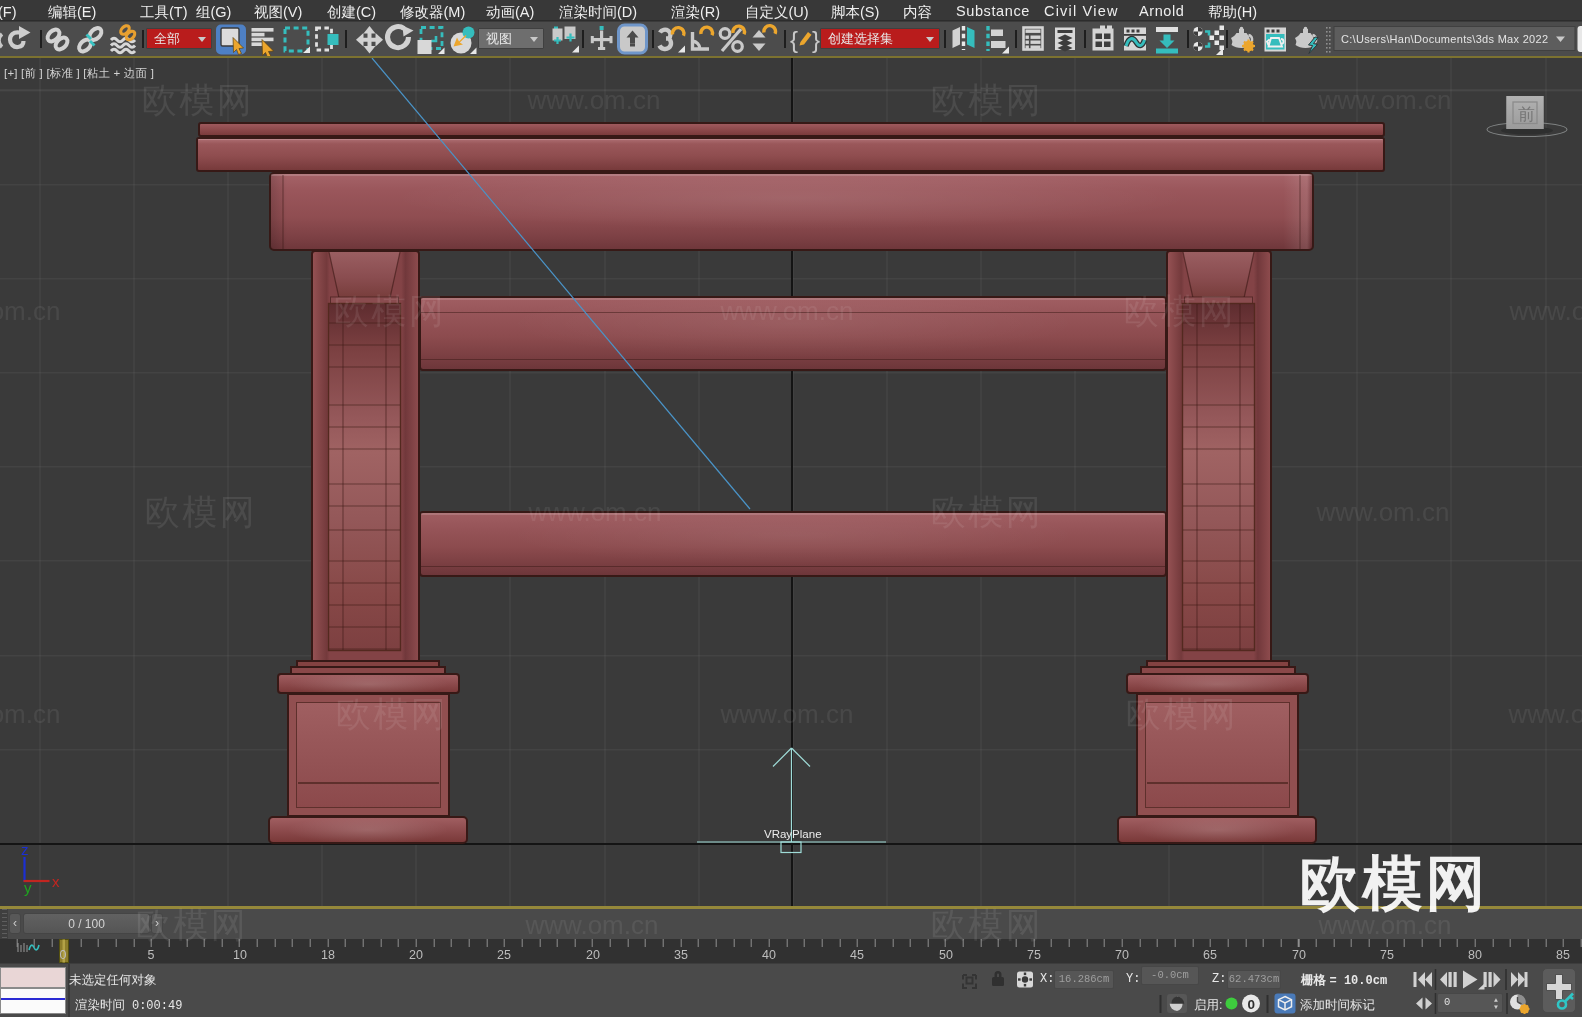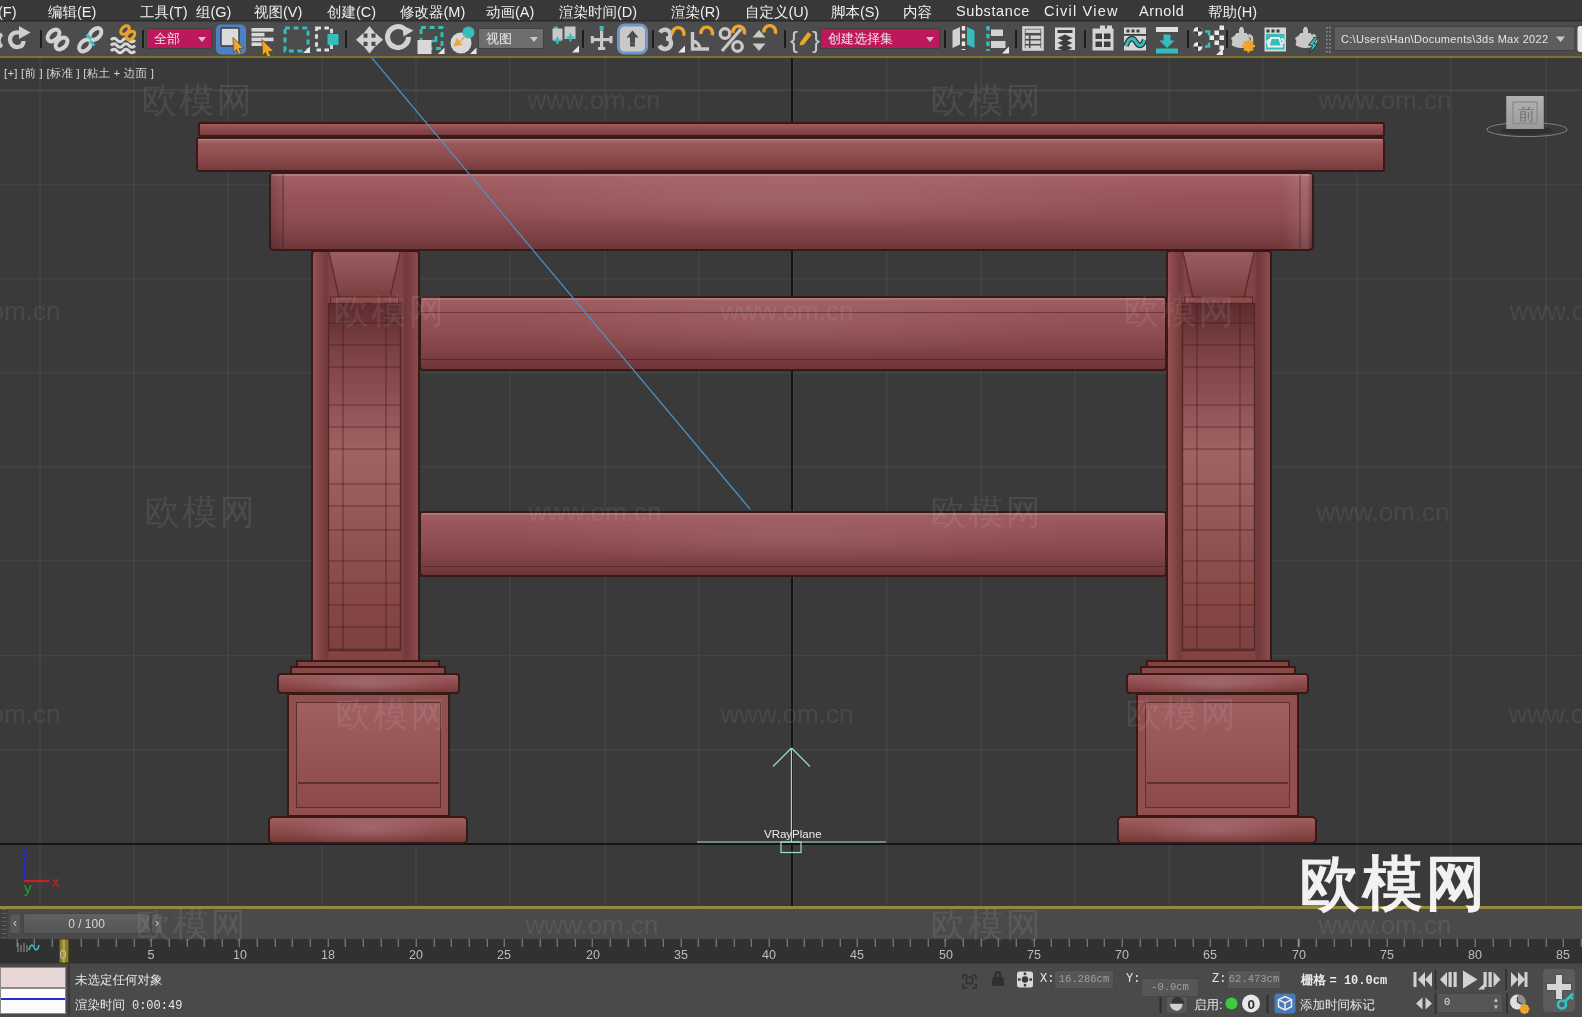--- a/index.html
+++ b/index.html
@@ -4,21 +4,21 @@
 <style>
   html,body{margin:0;padding:0;background:#3a3a3a;width:1582px;height:1017px;overflow:hidden;}
   *{box-sizing:border-box;}
   body{font-family:"Liberation Sans",sans-serif;position:relative;-webkit-font-smoothing:antialiased;}
   
   #menubar{position:absolute;left:0;top:0;width:1582px;height:21px;background:#383838;border-bottom:1px solid #2c2c2c;}
   #menubar span{position:absolute;top:3px;font-size:14.5px;color:#eeeeee;white-space:pre;}
   
   #toolbar{position:absolute;left:0;top:22px;width:1582px;height:34px;background:#4c4c4c;}
   #oliveTop{position:absolute;left:0;top:56px;width:1582px;height:2px;background:#7c7230;}
-  .tfield{position:absolute;top:6px;height:21px;background:#be185d;border:1px solid #404040;border-radius:1px;color:#e8e8e8;font-size:13px;line-height:19px;padding-left:7px;}
+  .tfield{position:absolute;top:6px;height:21px;background:#b91c1c;border:1px solid #404040;border-radius:1px;color:#e8e8e8;font-size:13px;line-height:19px;padding-left:7px;}
   .tfield .dar{position:absolute;right:5px;top:8px;width:0;height:0;border-left:4px solid transparent;border-right:4px solid transparent;border-top:5px solid #c9c9c9;}
   
   #viewport{position:absolute;left:0;top:58px;width:1582px;height:848px;background:#3a3a3a;
     background-image:
       repeating-linear-gradient(to right, rgba(255,255,255,0.065) 0px, rgba(255,255,255,0.065) 1px, transparent 1px, transparent 94.1px),
       repeating-linear-gradient(to bottom, rgba(255,255,255,0.065) 0px, rgba(255,255,255,0.065) 1px, transparent 1px, transparent 94.1px);
     background-position:39.5px 32.3px;}
   #vaxisX{position:absolute;left:0;top:785px;width:1582px;height:1.5px;background:#141414;}
   #vaxisY{position:absolute;left:791px;top:0;width:1.5px;height:848px;background:#141414;}
   #vplabel{position:absolute;left:4px;top:8px;font-size:11.5px;color:#d2d2d2;letter-spacing:0.2px;}
@@ -497,21 +497,21 @@
       <rect x="59.5" y="0.5" width="9" height="23" fill="#8d7d2b" stroke="#55500f" stroke-width="1"></rect>
       <rect x="62.5" y="0.5" width="2.5" height="23" fill="#b3a246"></rect>
     </svg>
   </div>
   <div id="statusbar">
     <div style="position:absolute;left:0px;top:3.5px;width:66px;height:21px;background:#e9d6d6;border:1px solid #8a8a8a;"></div>
     <div style="position:absolute;left:0px;top:24.5px;width:66px;height:26px;background:#fbfbfb;border:1px solid #8a8a8a;">
       <div style="position:absolute;left:0;top:9px;width:100%;height:1.5px;background:#2a2ad4;"></div>
     </div>
     <div style="position:absolute;left:68px;top:0px;width:2px;height:54px;background:#3a3a3a;"></div>
-    <span class="sbtxt" style="left:75px;top:8px;">未选定任何对象</span>
+    <span class="sbtxt" style="left:69px;top:8px;">未选定任何对象</span>
     <span class="sbtxt" style="left:75px;top:33px;">渲染时间&nbsp;&nbsp;<span style="font-family:'Liberation Mono',monospace;font-size:12px;">0:00:49</span></span>
     <svg width="1582" height="54" style="position:absolute;left:0;top:0">
 
       <g stroke="#343434" stroke-width="2" fill="none">
         <path d="M 963,11 l 4,0 m 5,0 l 4,0 m -13,4.5 l 0,-4.5 m 13,0 l 0,4.5 m -13,4 l 0,4.5 l 4,0 m 5,0 l 4,0 l 0,-4.5"></path>
         <rect x="966.5" y="13.5" width="6" height="6"></rect>
       </g>
       <g fill="#303030">
         <rect x="992" y="13" width="12" height="9" rx="1.5"></rect>
         <path d="M 994.5,13 v-2.5 a 3.5 3.5 0 0 1 7,0 v2.5 h-2.5 v-2.5 a 1 1 0 0 0 -2,0 v2.5 Z"></path>
@@ -579,21 +579,21 @@
       <g stroke="#eca62d" stroke-width="1.8">
         <line x1="1524.5" y1="40" x2="1524.5" y2="50"></line>
         <line x1="1519.5" y1="45" x2="1529.5" y2="45"></line>
         <line x1="1521" y1="41.5" x2="1528" y2="48.5"></line>
         <line x1="1521" y1="48.5" x2="1528" y2="41.5"></line>
       </g>
     </svg>
     <span class="sbtxt" style="left:1040px;top:8.5px;font-family:'Liberation Mono',monospace;font-size:12px;">X:</span>
     <div class="sfield" style="left:1054px;top:6.5px;width:60px;">16.286cm</div>
     <span class="sbtxt" style="left:1126px;top:8.5px;font-family:'Liberation Mono',monospace;font-size:12px;">Y:</span>
-    <div class="sfield" style="left:1141px;top:14px;width:58px;">-0.0cm</div>
+    <div class="sfield" style="left:1141px;top:2px;width:58px;">-0.0cm</div>
     <span class="sbtxt" style="left:1212px;top:8.5px;font-family:'Liberation Mono',monospace;font-size:12px;">Z:</span>
     <div class="sfield" style="left:1227px;top:6.5px;width:54px;">62.473cm</div>
     <span class="sbtxt" style="left:1301px;top:8.5px;font-weight:bold;">栅格 <span style="font-family:'Liberation Mono',monospace;font-size:12px;">= 10.0cm</span></span>
     <span class="sbtxt" style="left:1194px;top:33px;">启用:</span>
     <span class="sbtxt" style="left:1300px;top:33px;">添加时间标记</span>
     <div class="sfield" style="left:1437px;top:29.5px;width:66px;height:20px;color:#e0e0e0;text-align:left;padding-left:6px;">0
       <span style="position:absolute;right:4px;top:2.5px;color:#cccccc;font-size:6.5px;line-height:7px;">▲<br>▼</span>
     </div>
     <div style="position:absolute;left:1541.5px;top:4px;width:34px;height:45px;background:#5c5c5c;border:1px solid #4a4a4a;border-radius:5px;">
       <svg width="34" height="45" style="position:absolute;left:0;top:0">

